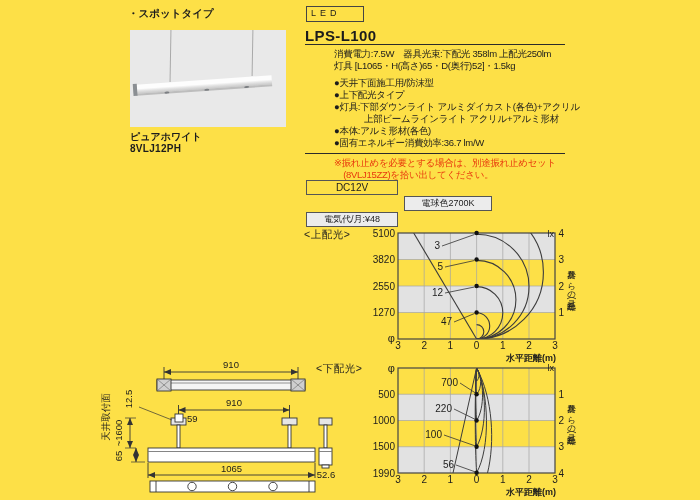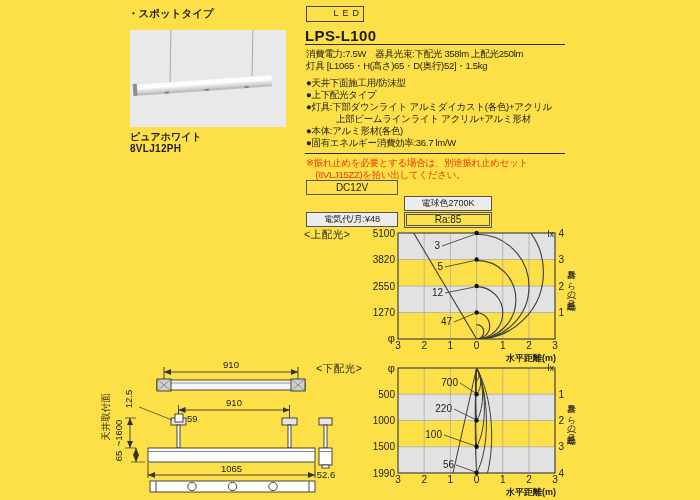--- a/index.html
+++ b/index.html
@@ -1,22 +1,22 @@
 <!DOCTYPE html>
 <html><head>
 <meta charset="utf-8">
 <style>
   html,body{margin:0;padding:0;background:#fff;}
   .page{position:relative;width:700px;height:500px;background:#fde047;overflow:hidden;
         font-family:"Liberation Sans","DejaVu Sans",sans-serif;color:#1c1c1c;}
   .abs{position:absolute;}
-  .jp{font-size:9.5px;line-height:11.8px;letter-spacing:-0.3px;white-space:pre;}
+  .jp{font-size:9.5px;line-height:11.8px;letter-spacing:-0.3px;white-space:pre;margin-left:28px;}
   .red{color:#e8380d;}
   .rule{background:#2b2b2b;height:1px;}
-  .badge{border:1.5px solid #444;font-size:9px;letter-spacing:4px;text-align:right;
+  .badge{border:1.5px solid #444;font-size:9px;letter-spacing:4px;text-align:left;
          line-height:13px;width:52px;height:14px;padding-left:4px;}
   .model{font-size:15px;font-weight:bold;letter-spacing:0.4px;}
   .ibox{border:1px solid #555;font-size:9px;text-align:center;line-height:13px;height:13px;}
   .ibox.gray{background:#ececec;}
   .ibox.dbl{border:3px double #555;line-height:10px;height:10px;}
   .vtitle{writing-mode:vertical-rl;font-size:8.5px;letter-spacing:0.5px;line-height:12px;
           text-align:center;white-space:pre;}
   .ctitle{font-size:10.5px;letter-spacing:0.5px;}
   .photo{background:#e9e9e9;overflow:hidden;}
   .wire{position:absolute;width:1px;background:#a9a9a9;}
@@ -66,21 +66,20 @@
   <div class="abs jp" style="left:306px;top:137px;">●固有エネルギー消費効率:36.7 lm/W</div>
 
   <div class="abs rule" style="left:305px;top:153px;width:260px;"></div>
 
   <div class="abs jp red" style="left:306px;top:157px;">※振れ止めを必要とする場合は、別途振れ止めセット</div>
   <div class="abs jp red" style="left:306px;top:169px;">　(8VLJ15ZZ)を拾い出してください。</div>
 
   <div class="abs ibox" style="left:306px;top:180px;width:90px;font-size:10px;">DC12V</div>
   <div class="abs ibox gray" style="left:306px;top:212px;width:90px;">電気代/月:¥48</div>
   <div class="abs ibox gray" style="left:404px;top:196px;width:86px;">電球色2700K</div>
-  <div class="abs ibox dbl" style="left:404px;top:212px;width:82px;font-size:10px;">Ra:85</div>
 
   <div class="abs ctitle" style="left:304px;top:228px;">&lt;上配光&gt;</div>
 
   <svg class="abs" style="left:338px;top:225px;" width="255" height="140">
     <defs>
         <clipPath id="clipU">
           <rect x="0" y="0" width="157" height="106"></rect>
         </clipPath>
       </defs>
     <g transform="translate(60,8)">

